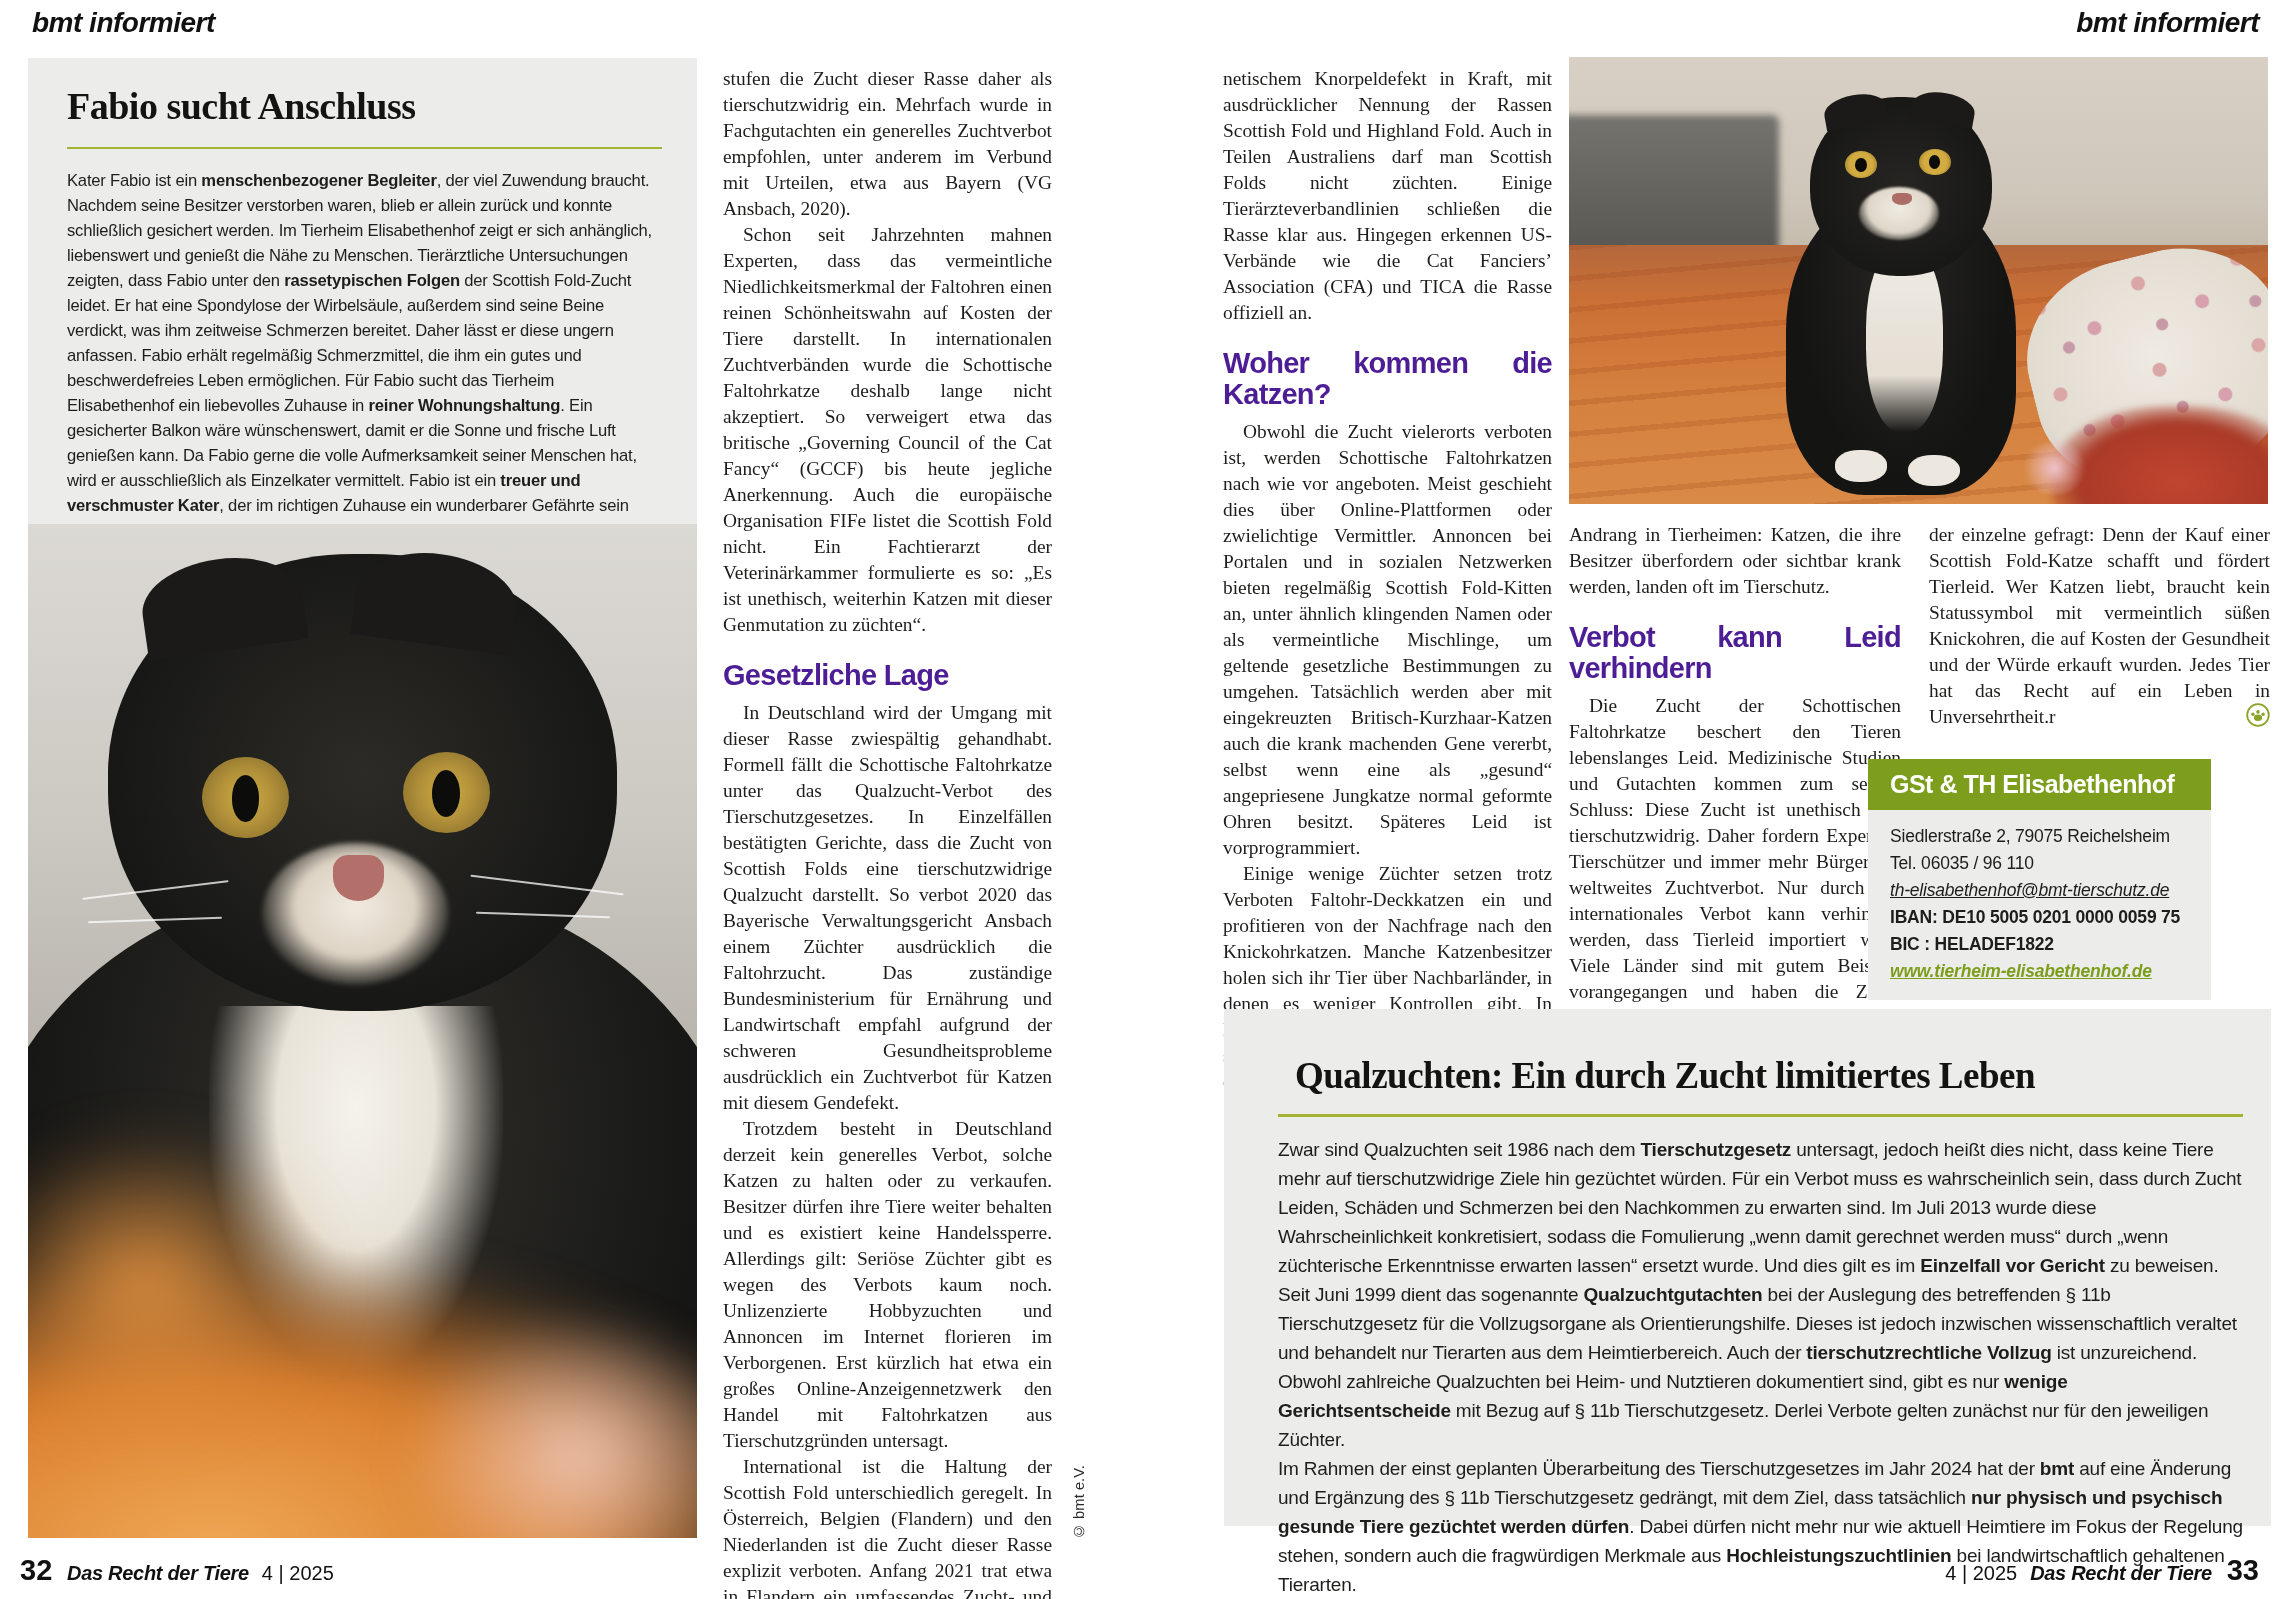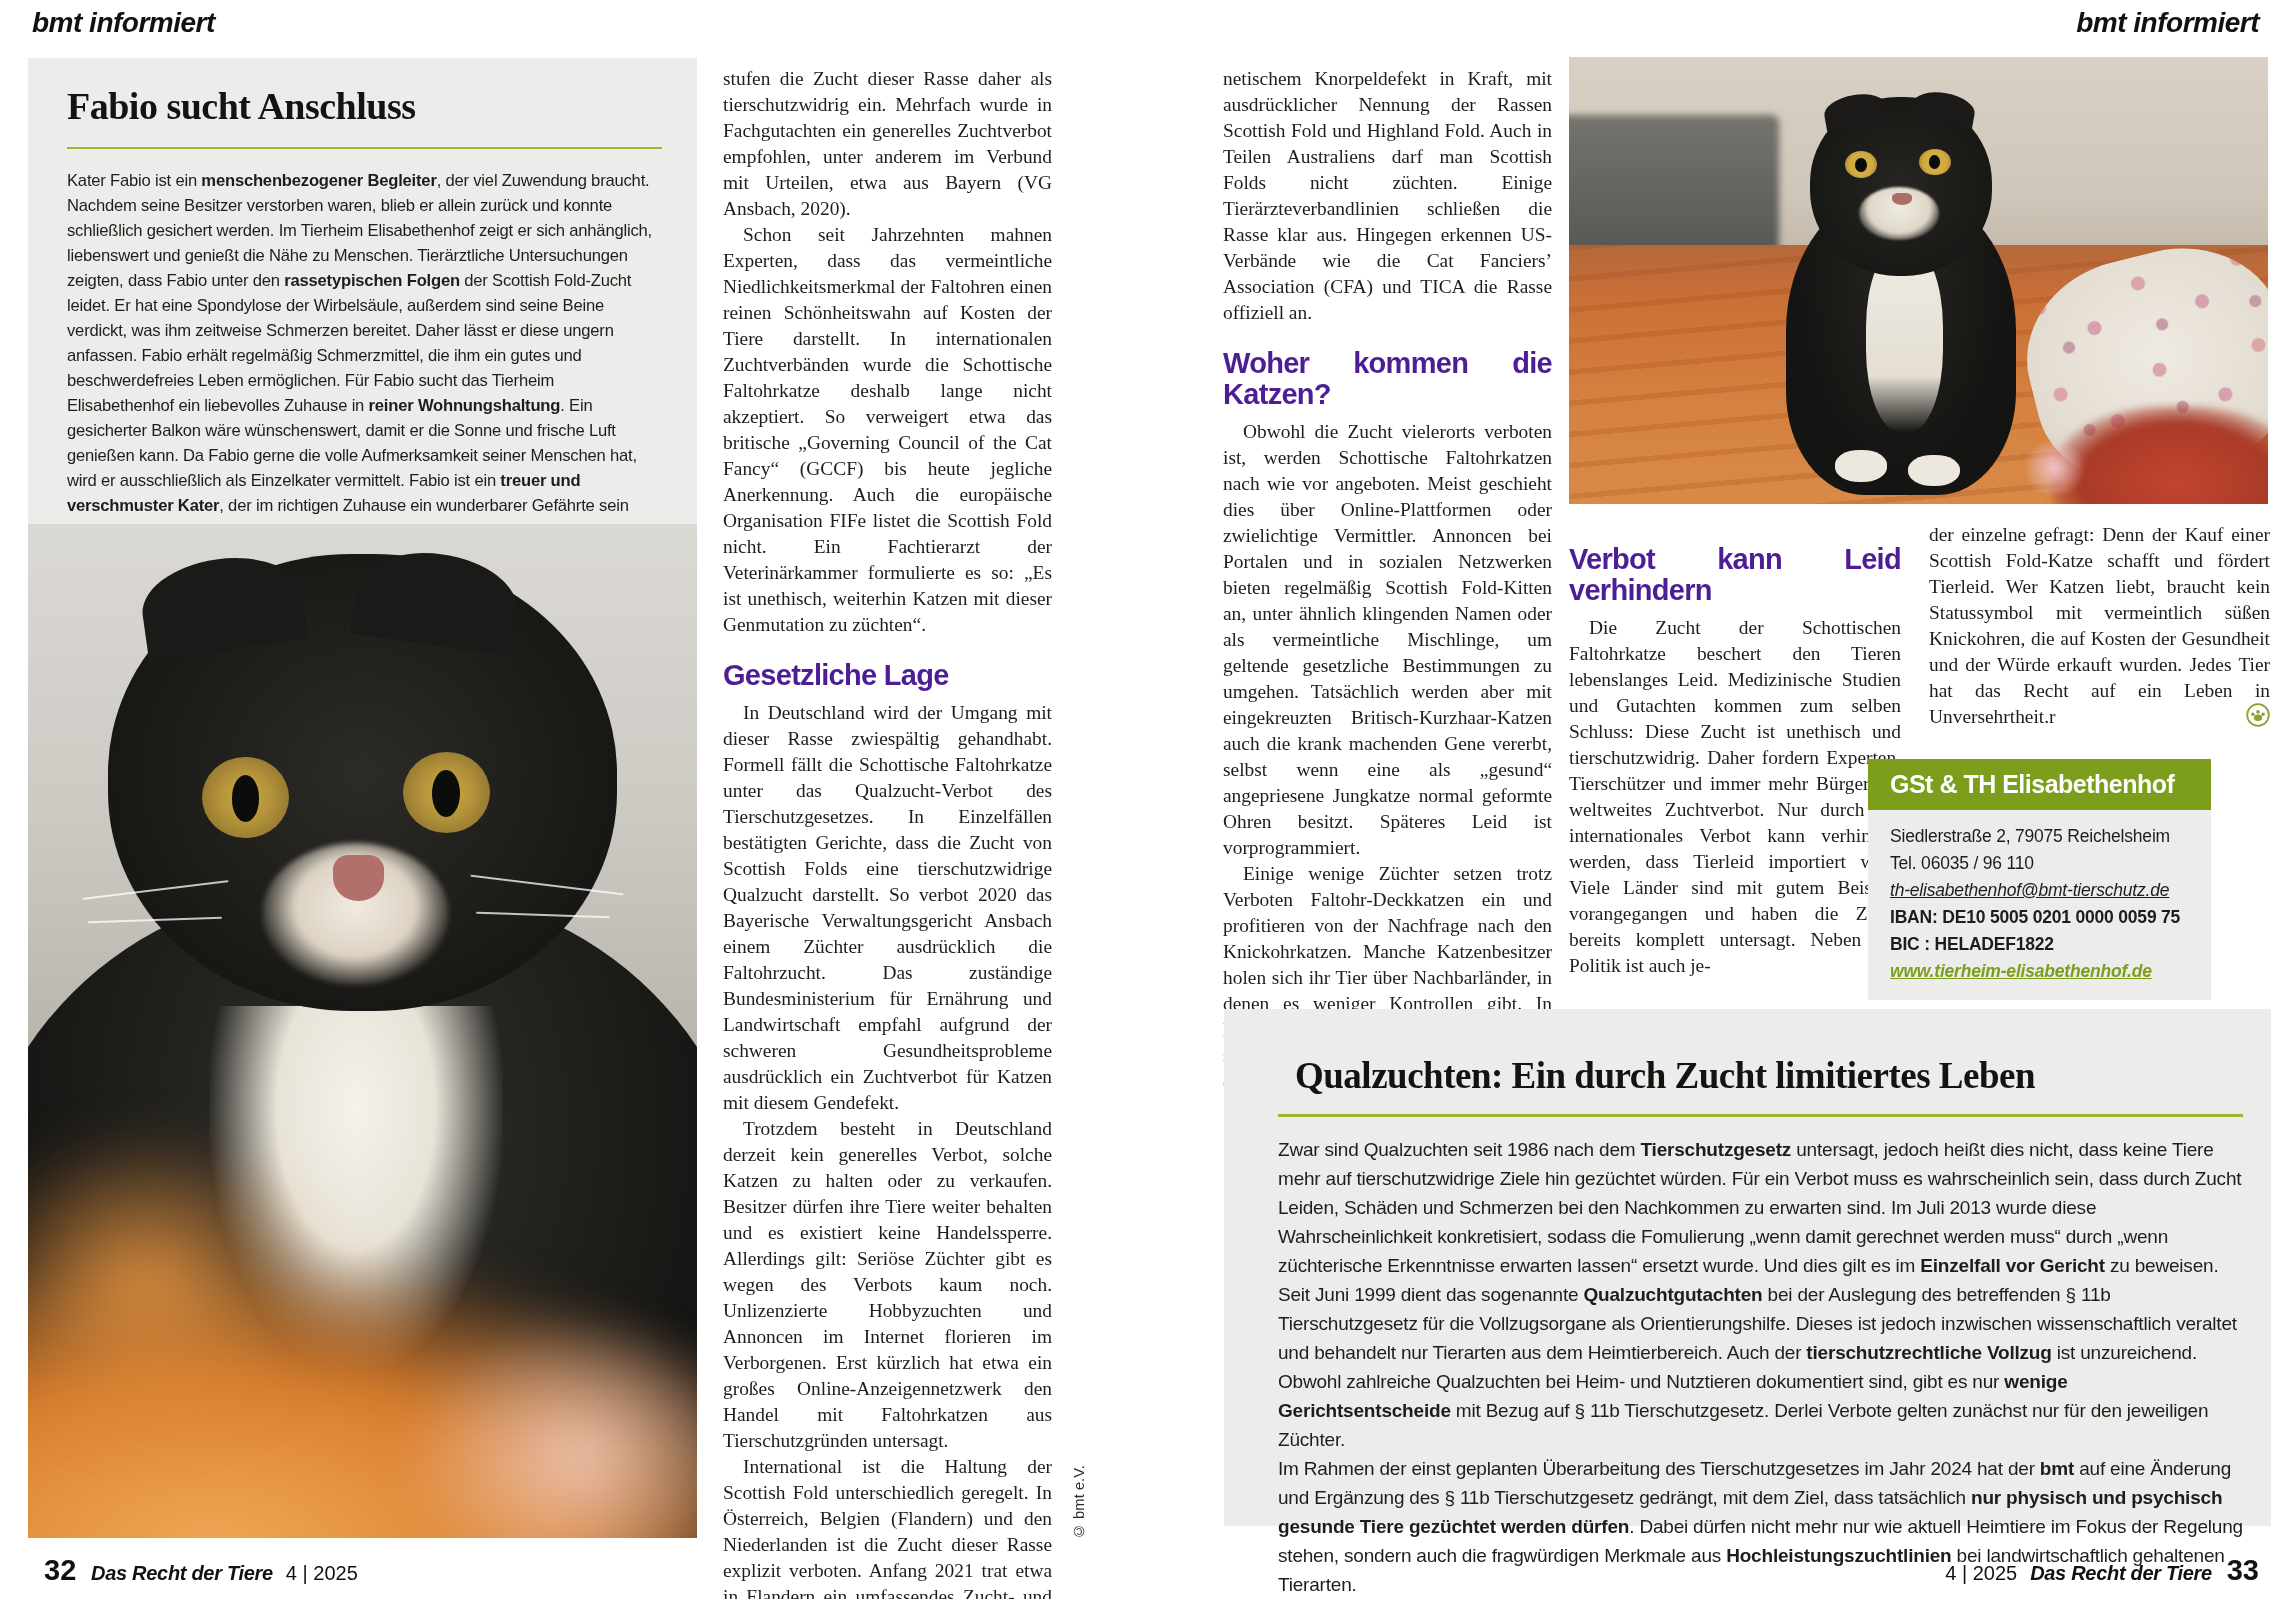--- a/index.html
+++ b/index.html
@@ -135,21 +135,21 @@
                letter-spacing:-0.2px;}
   .qual .qbody p{margin:0;}
 
   .b{font-weight:700;}
 
   
   .footer{top:1554px;display:flex;align-items:baseline;font-family:"Liberation Sans", sans-serif;color:#111;}
   .footer .pagenum{font-size:29px;font-weight:700;}
   .footer .mag{font-size:20px;font-weight:700;font-style:italic;letter-spacing:-0.3px;}
   .footer .issue{font-size:20px;}
-  .footer.fl{left:44px;}  .footer.fl .mag{margin:0 13px 0 14.8px;}
+  .footer.fl{left:20px;}  .footer.fl .mag{margin:0 13px 0 14.8px;}
   .footer.fr{right:30px;} .footer.fr .mag{margin:0 14.8px 0 13px;}
 </style>
 </head>
 <body>
 
 <div class="abs runhead left">bmt informiert</div>
 <div class="abs runhead right">bmt informiert</div>
 
 <section class="abs feature">
   <h1>Fabio sucht Anschluss</h1>
@@ -216,20 +216,21 @@
       <span class="pupil"></span>
     </div>
   <div class="blob pr-eye r">
       <span class="pupil"></span>
     </div>
   <div class="blob pr-muzzle"></div>
   <div class="blob pr-nose"></div>
 </div>
 
 <div class="abs col col4">
+  <p>Andrang in Tierheimen: Katzen, die ihre Besitzer überfordern oder sichtbar krank werden, landen oft im Tierschutz.</p>
   <h3 class="subhead">Verbot kann Leid verhindern</h3>
   <p class="ind">Die Zucht der Schottischen Faltohrkatze beschert den Tieren lebenslanges Leid. Medizinische Studien und Gutachten kommen zum selben Schluss: Diese Zucht ist unethisch und tierschutzwidrig. Daher fordern Experten, Tierschützer und immer mehr Bürger ein weltweites Zuchtverbot. Nur durch ein internationales Verbot kann verhindert werden, dass Tierleid importiert wird. Viele Länder sind mit gutem Beispiel vorangegangen und haben die Zucht bereits komplett untersagt. Neben der Politik ist auch je-</p>
 </div>
 
 <div class="abs col col5">
   <p class="endp">
     <span>der einzelne gefragt: Denn der Kauf einer Scottish Fold-Katze schafft und fördert Tierleid. Wer Katzen liebt, braucht kein Statussymbol mit vermeintlich süßen Knickohren, die auf Kosten der Gesundheit und der Würde erkauft wurden. Jedes Tier hat das Recht auf ein Leben in Unversehrtheit.r</span>
     <svg class="paw-badge" viewBox="0 0 24 24">
       <circle cx="12" cy="12" r="10.8" fill="none" stroke="#8aa32b" stroke-width="1.8"></circle>
       <ellipse cx="12" cy="14.8" rx="4.1" ry="3.3" fill="#8aa32b"></ellipse>

